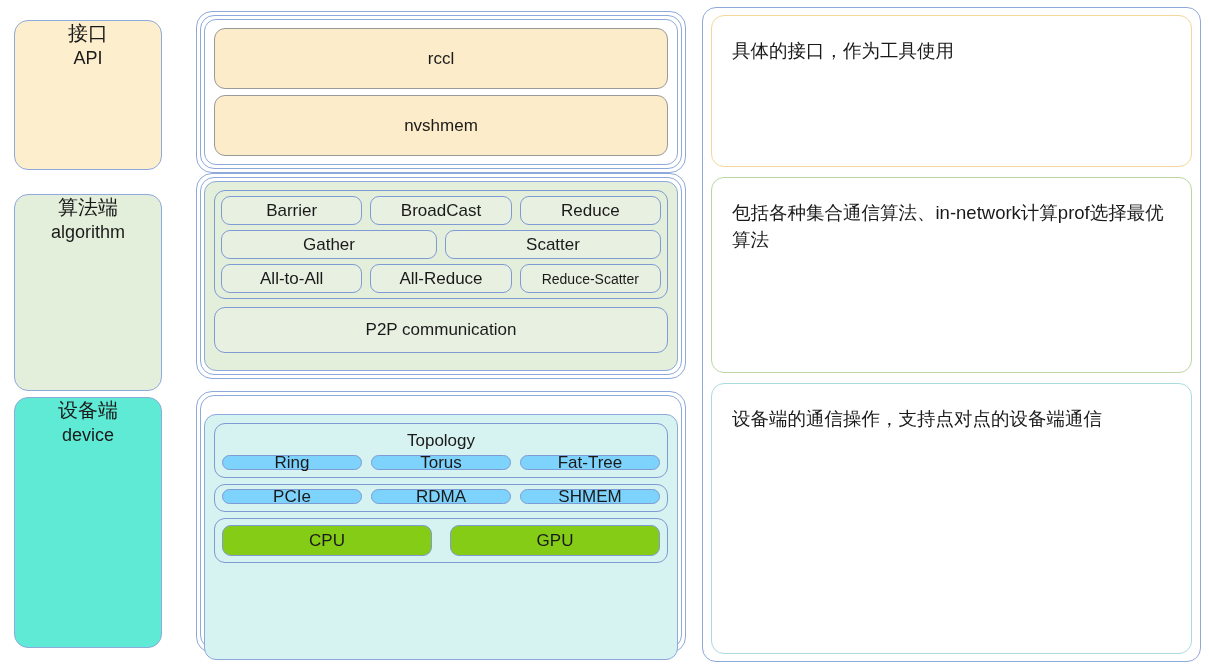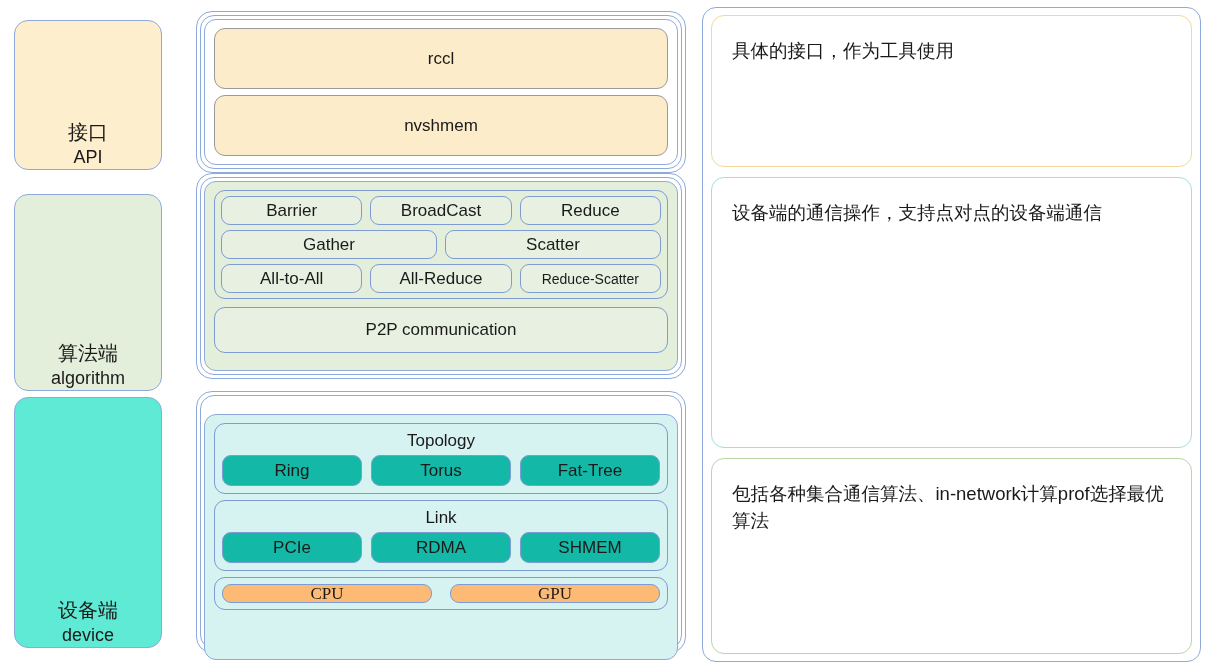--- a/index.html
+++ b/index.html
@@ -29,21 +29,21 @@
     display: flex;
     flex-direction: column;
   }
 
   .layer-label {
     border: 1.6px solid #8EA9DB;
     border-radius: 14px;
     display: flex;
     flex-direction: column;
     align-items: center;
-    justify-content: flex-end;
+    justify-content: flex-start;
     line-height: 1.28;
     width: 148px;
   }
   .layer-label .cn { font-size: 20px; }
   .layer-label .en { font-size: 18px; }
 
   .layer-api    { background: #FDEFCD; height: 150px; margin-top: 12px; }
   .layer-algo   { background: #E3EFDB; height: 197px; margin-top: 24px; }
   .layer-device { background: #5eead4; height: 251px; margin-top: 6px; }
 
@@ -139,35 +139,34 @@
     background: transparent;
   }
   .dev-title {
     text-align: center;
     font-size: 17px;
     padding: 3px 0 4px;
   }
   .dev-row { display: flex; gap: 9px; }
   .dev-cell {
     flex: 1;
+    height: 15px;
+    background: #7dd3fc;
+  }
+  .cpu-gpu-group {
+    border: 1.4px solid #7E9BD4;
+    border-radius: 11px;
+    padding: 6px 7px;
+    display: flex;
+    gap: 18px;
+  }
+  .cpu-gpu-cell {
+    flex: 1;
     height: 31px;
-    background: #14b8a6;
-  }
-  .cpu-gpu-group {
-    border: 1.4px solid #7E9BD4;
-    border-radius: 11px;
-    padding: 6px 7px;
-    display: flex;
-    gap: 18px;
-  }
-  .cpu-gpu-cell {
-    flex: 1;
-    height: 19px;
-    background: #fdba74;
-    font-family: Liberation Serif, serif;
+    background: #84cc16;
   }
 
   
   .col-right {
     flex: 1;
     padding: 7px 8px 7px 6px;
   }
   .right-frame {
     border: 1.5px solid #8EA9DB;
     border-radius: 14px;
@@ -259,21 +258,20 @@
           <div class="dev-group">
             <div class="dev-title">Topology</div>
             <div class="dev-row">
               <div class="box dev-cell">Ring</div>
               <div class="box dev-cell">Torus</div>
               <div class="box dev-cell">Fat-Tree</div>
             </div>
           </div>
 
           <div class="dev-group">
-            <div class="dev-title">Link</div>
             <div class="dev-row">
               <div class="box dev-cell">PCIe</div>
               <div class="box dev-cell">RDMA</div>
               <div class="box dev-cell">SHMEM</div>
             </div>
           </div>
 
           <div class="cpu-gpu-group">
             <div class="box cpu-gpu-cell">CPU</div>
             <div class="box cpu-gpu-cell">GPU</div>
@@ -281,18 +279,18 @@
 
         </div>
       </div>
     </div>
 
   </div>
 
   <div class="col-right">
     <div class="right-frame">
       <div class="note note-api">具体的接口，作为工具使用</div>
+      <div class="note note-algo">包括各种集合通信算法、in-network计算prof选择最优算法</div>
       <div class="note note-device">设备端的通信操作，支持点对点的设备端通信</div>
-      <div class="note note-algo">包括各种集合通信算法、in-network计算prof选择最优算法</div>
     </div>
   </div>
 
 </div>
 
 </body></html>

